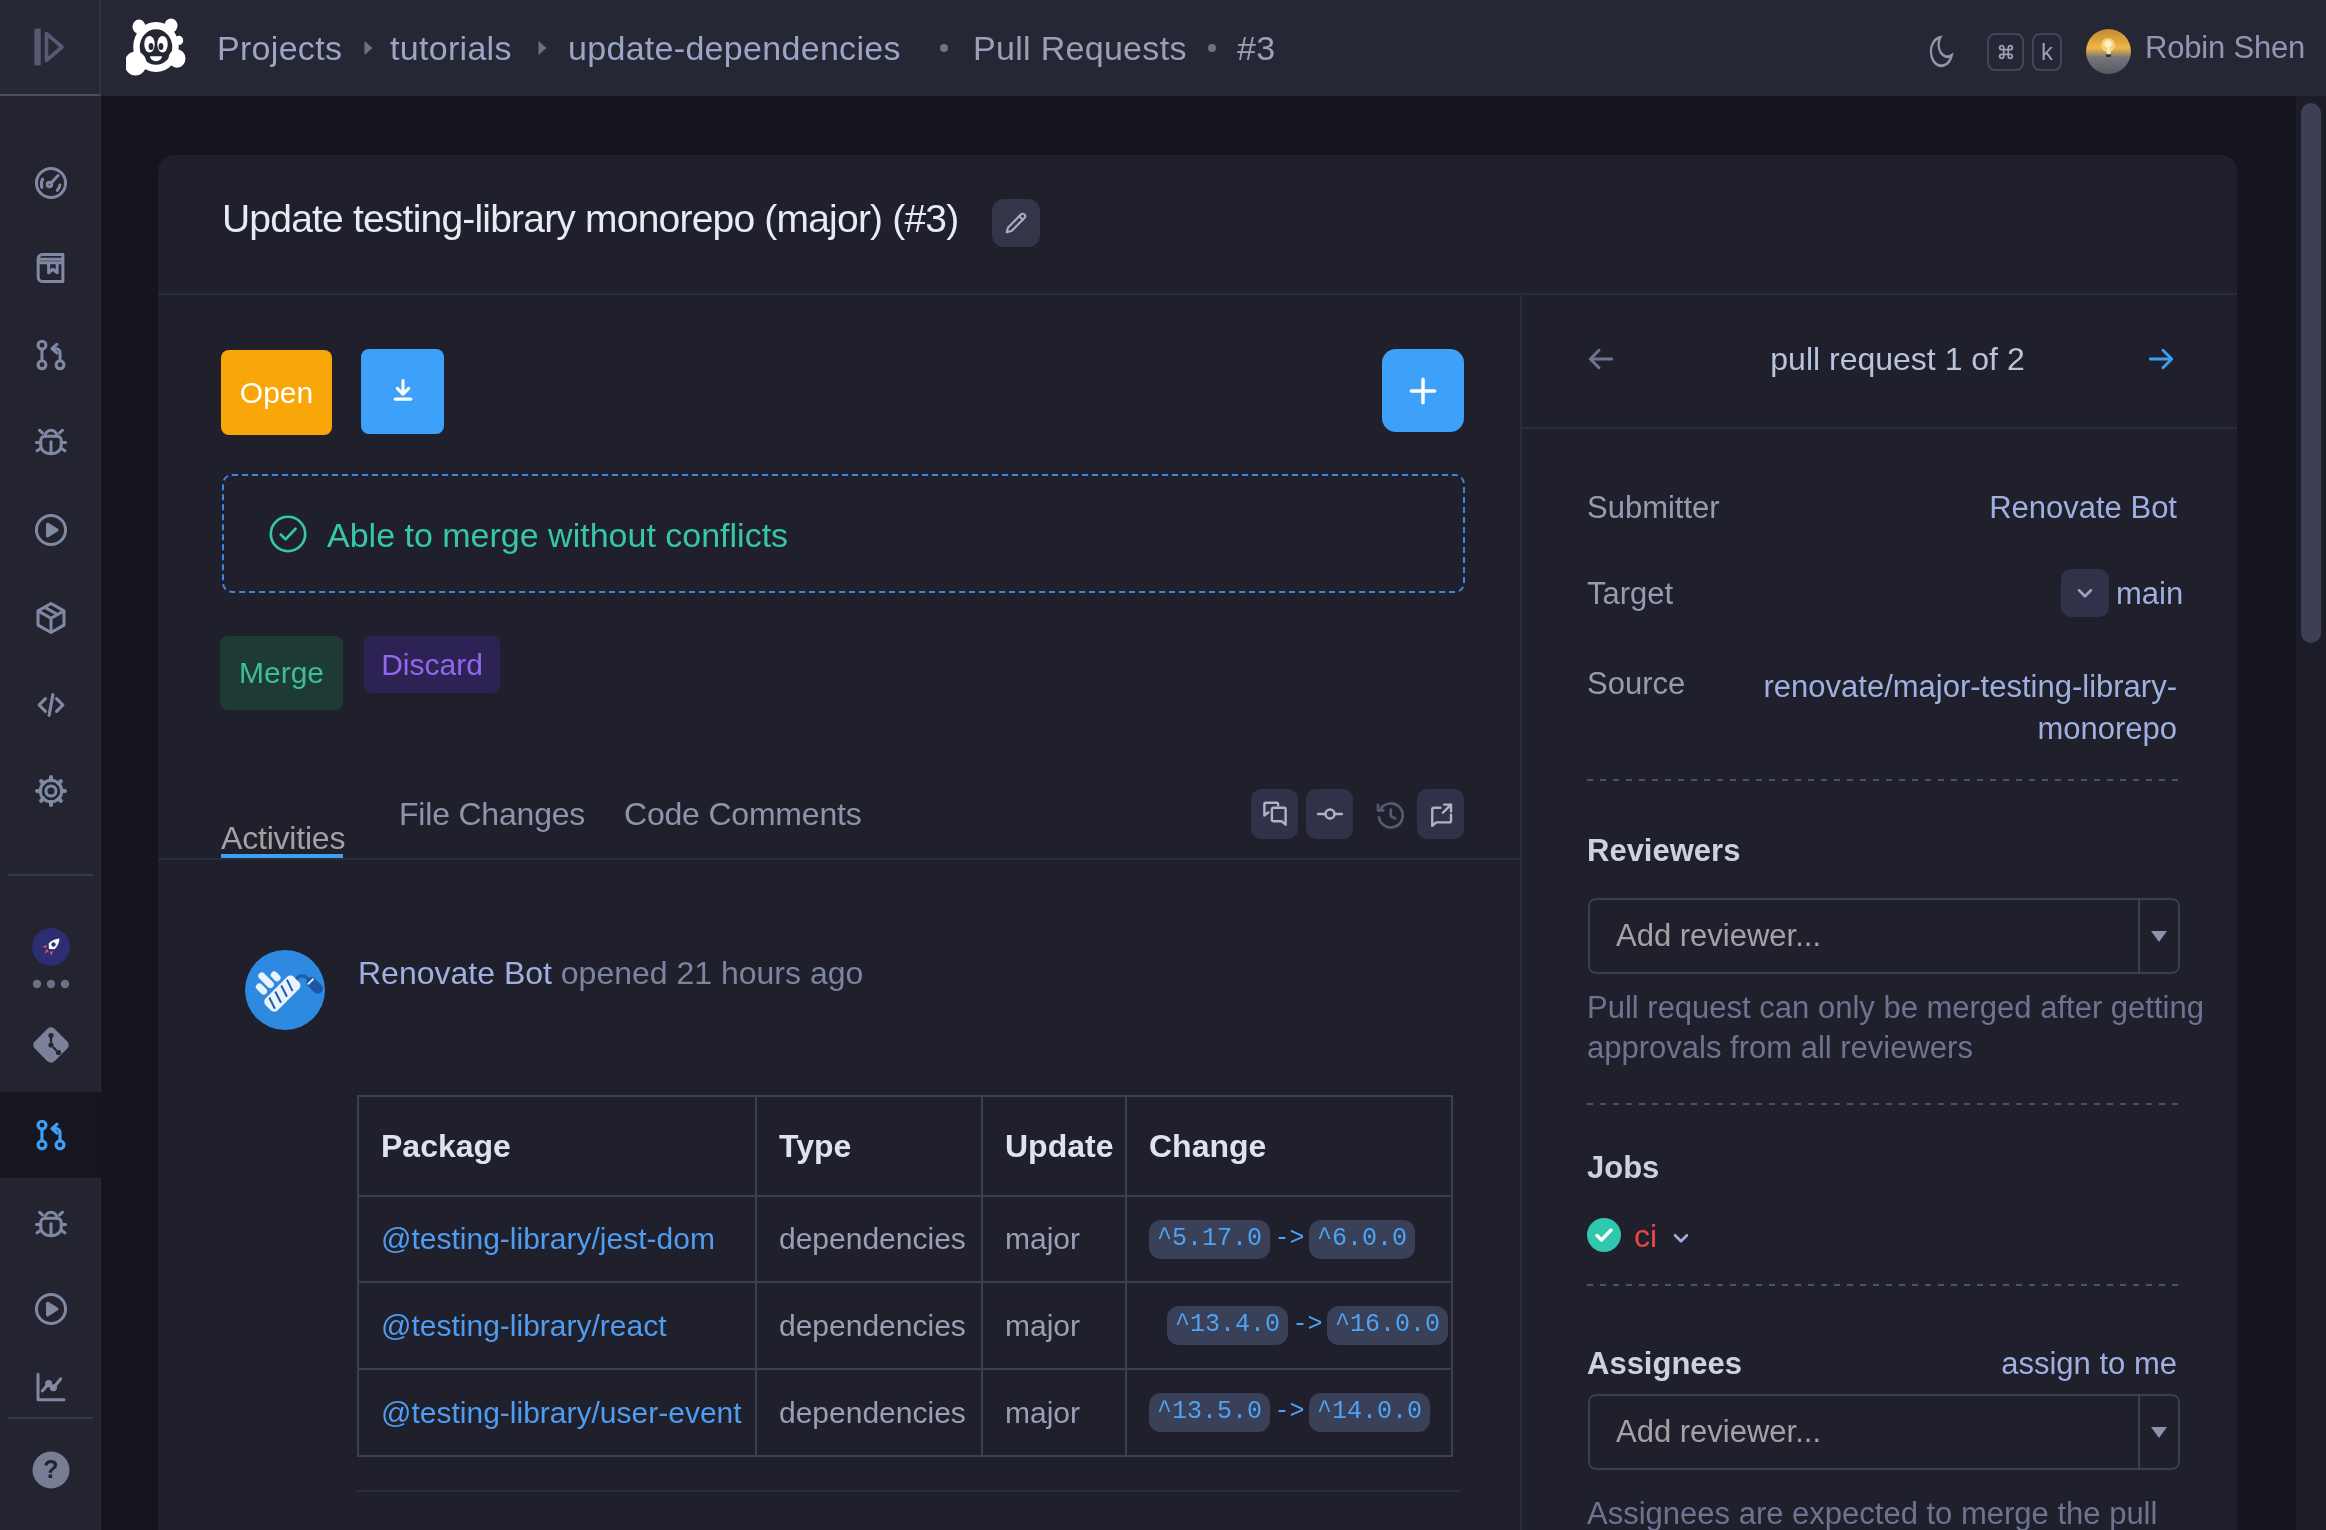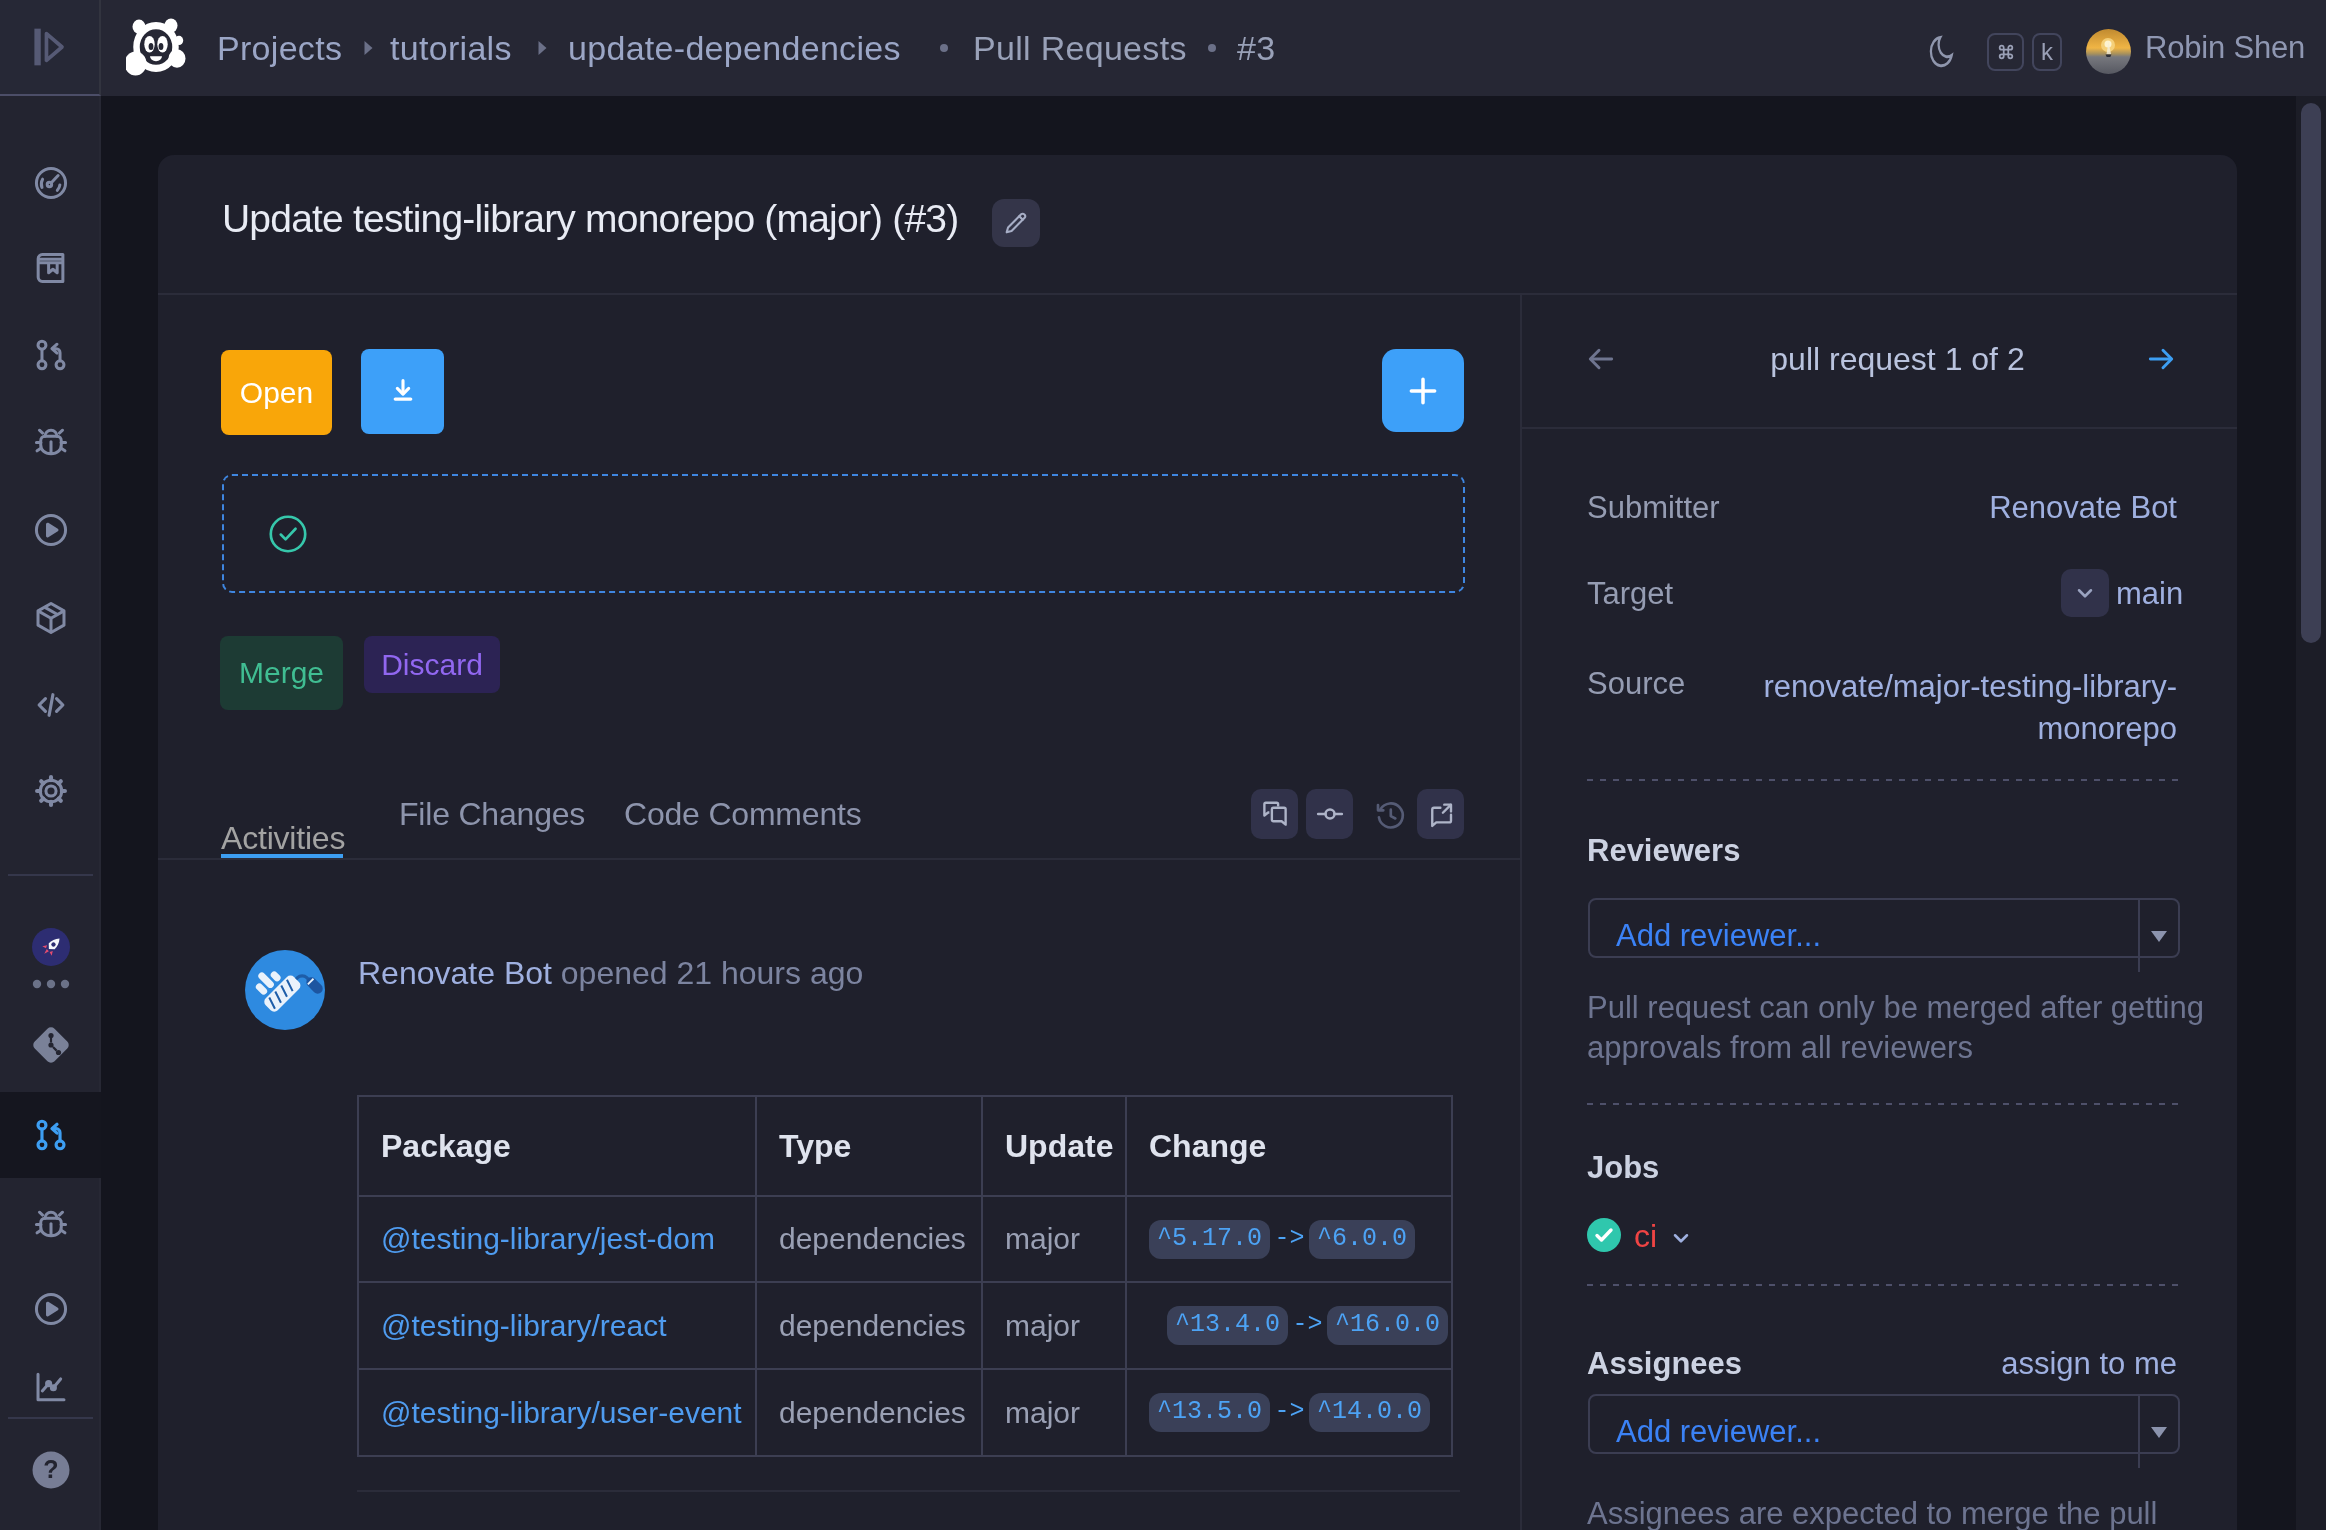--- a/index.html
+++ b/index.html
@@ -44,22 +44,22 @@
 table.pr th { color:#dfe3ee; font-weight:bold; }
 
 .chip { display:inline-block; background:#3a4058; border-radius:12px; color:#4da3f5;
   font-family:"Liberation Mono", monospace; font-size:25px; padding:4px 8px 6px; }
 
 
 .rp-label { position:absolute; left:65px; font-size:31px; color:#959cb2; }
 .rp-value { position:absolute; right:60px; font-size:31px; color:#9fb0e0; text-align:right; }
 .rp-dash { position:absolute; left:65px; width:592px; height:2px; background:repeating-linear-gradient(90deg,#4e506a 0 6px,transparent 6px 13px); }
 .rp-h { position:absolute; left:65px; font-size:31px; font-weight:bold; color:#ccd2e2; }
-.selbox { position:absolute; left:66px; width:592px; height:60px; border:2px solid #3b3d52;
-  border-radius:8px; color:#3b82f6; font-size:31px; }
+.selbox { position:absolute; left:66px; width:592px; height:76px; border:2px solid #3b3d52;
+  border-radius:8px; color:#a3a3a3; font-size:31px; }
 
 
 .vtrack { position:absolute; right:0; top:96px; width:30px; height:1434px; background:#1c1d27; }
 .vthumb { position:absolute; right:5px; top:7px; width:20px; height:540px; background:#3d3f54; border-radius:10px; }
 </style>
 </head>
 <body>
 <div id="app">
 
   <div class="card">
@@ -88,20 +88,21 @@
         <svg width="40" height="40" viewBox="0 0 24 24" fill="none" stroke="#fff" stroke-width="2.1" stroke-linecap="round">
             <path d="M12 5v14M5 12h14"></path>
           </svg>
       </div>
 
       <div class="dashedbox" style="left:64px; top:181px; width:1243px; height:119px;">
         <svg class="abs" style="left:44px; top:38px;" width="40" height="40" viewBox="0 0 36 36" fill="none" stroke="#36c7ab" stroke-width="2.4" stroke-linecap="round" stroke-linejoin="round">
             <circle cx="18" cy="18" r="15.5"></circle>
             <path d="M11.5 18.5l4.3 4.3 9-9.5"></path>
           </svg>
+        <div class="abs" style="left:103px; top:40px; font-size:34px; color:#36c7ab;">Able to merge without conflicts</div>
       </div>
 
       <div class="btn" style="left:62px; top:343px; width:123px; height:74px; background:#1d3b34; color:#40bd92;">Merge</div>
       <div class="btn" style="left:206px; top:343px; width:136px; height:57px; background:#2c2354; color:#9167f0;">Discard</div>
 
       <div class="tab" style="left:63px; top:503px; color:#a3a3a3;margin-top:24px;">Activities</div>
       <div class="abs" style="left:63px; top:561px; width:122px; height:5px; background:#3d9ef2;"></div>
       <div class="tab" style="left:241px; top:503px;">File Changes</div>
       <div class="tab" style="left:466px; top:503px;">Code Comments</div>
       <div class="divh" style="left:0; top:565px; width:1362px;"></div>

